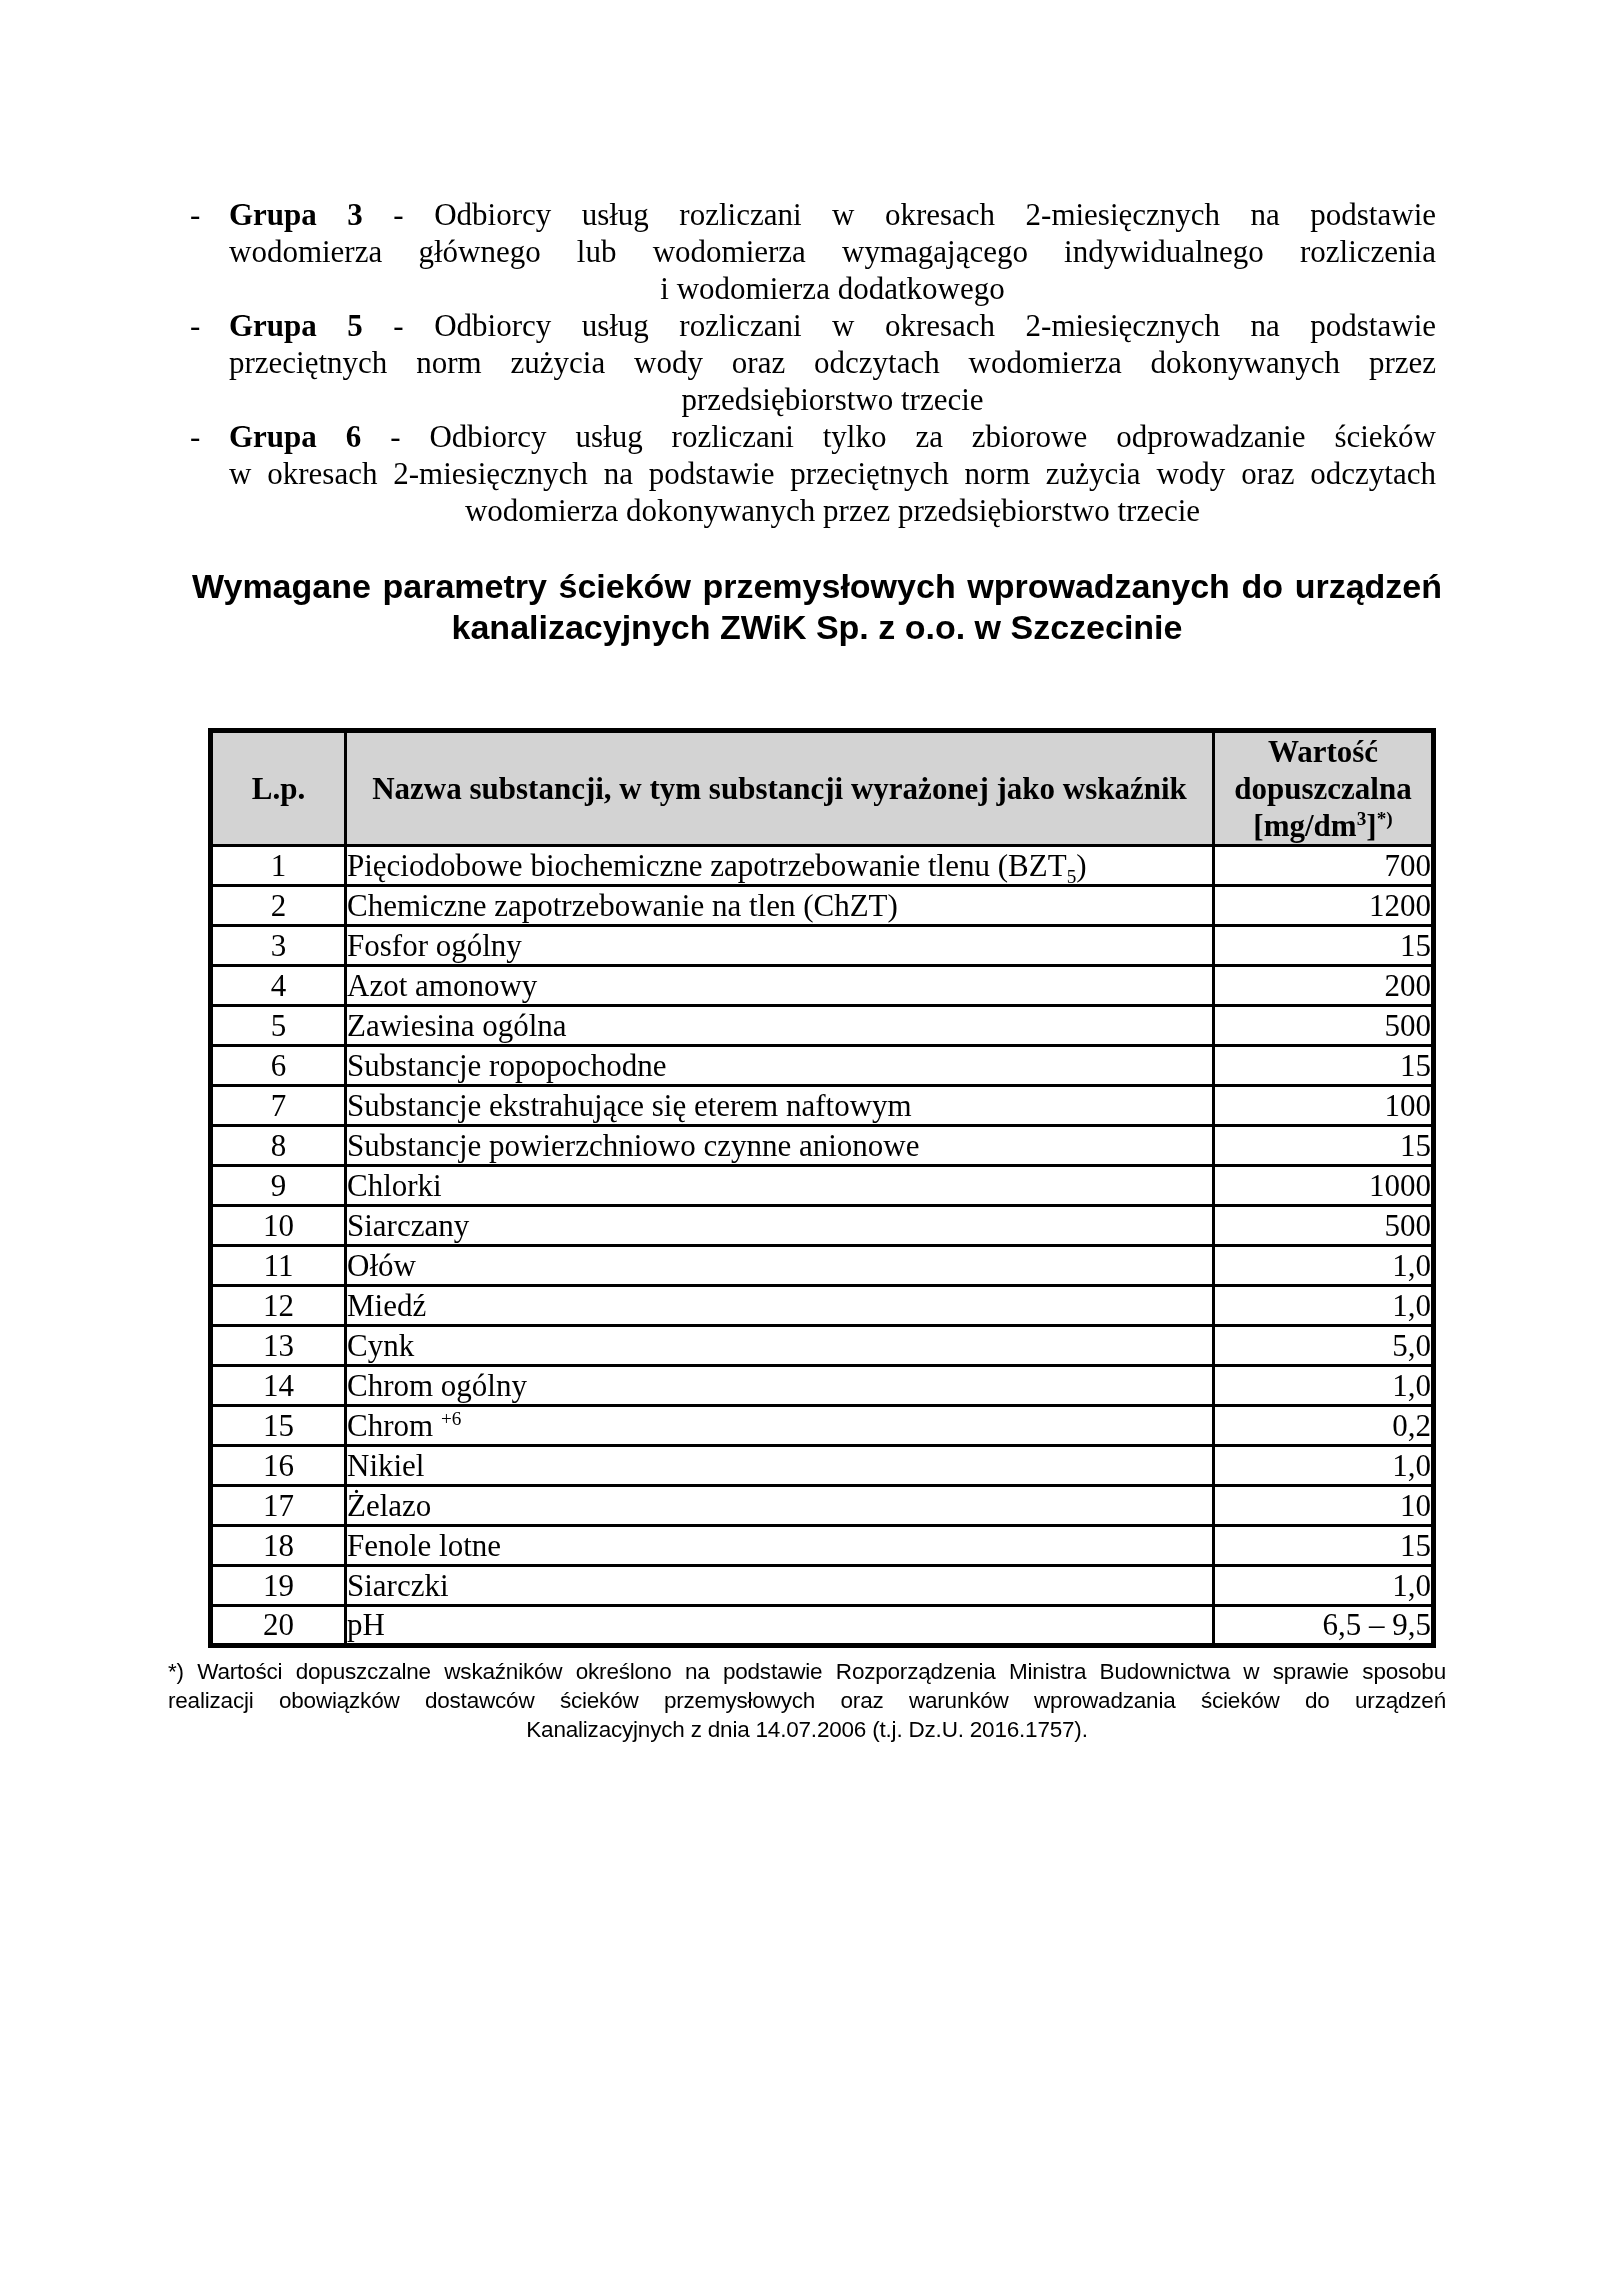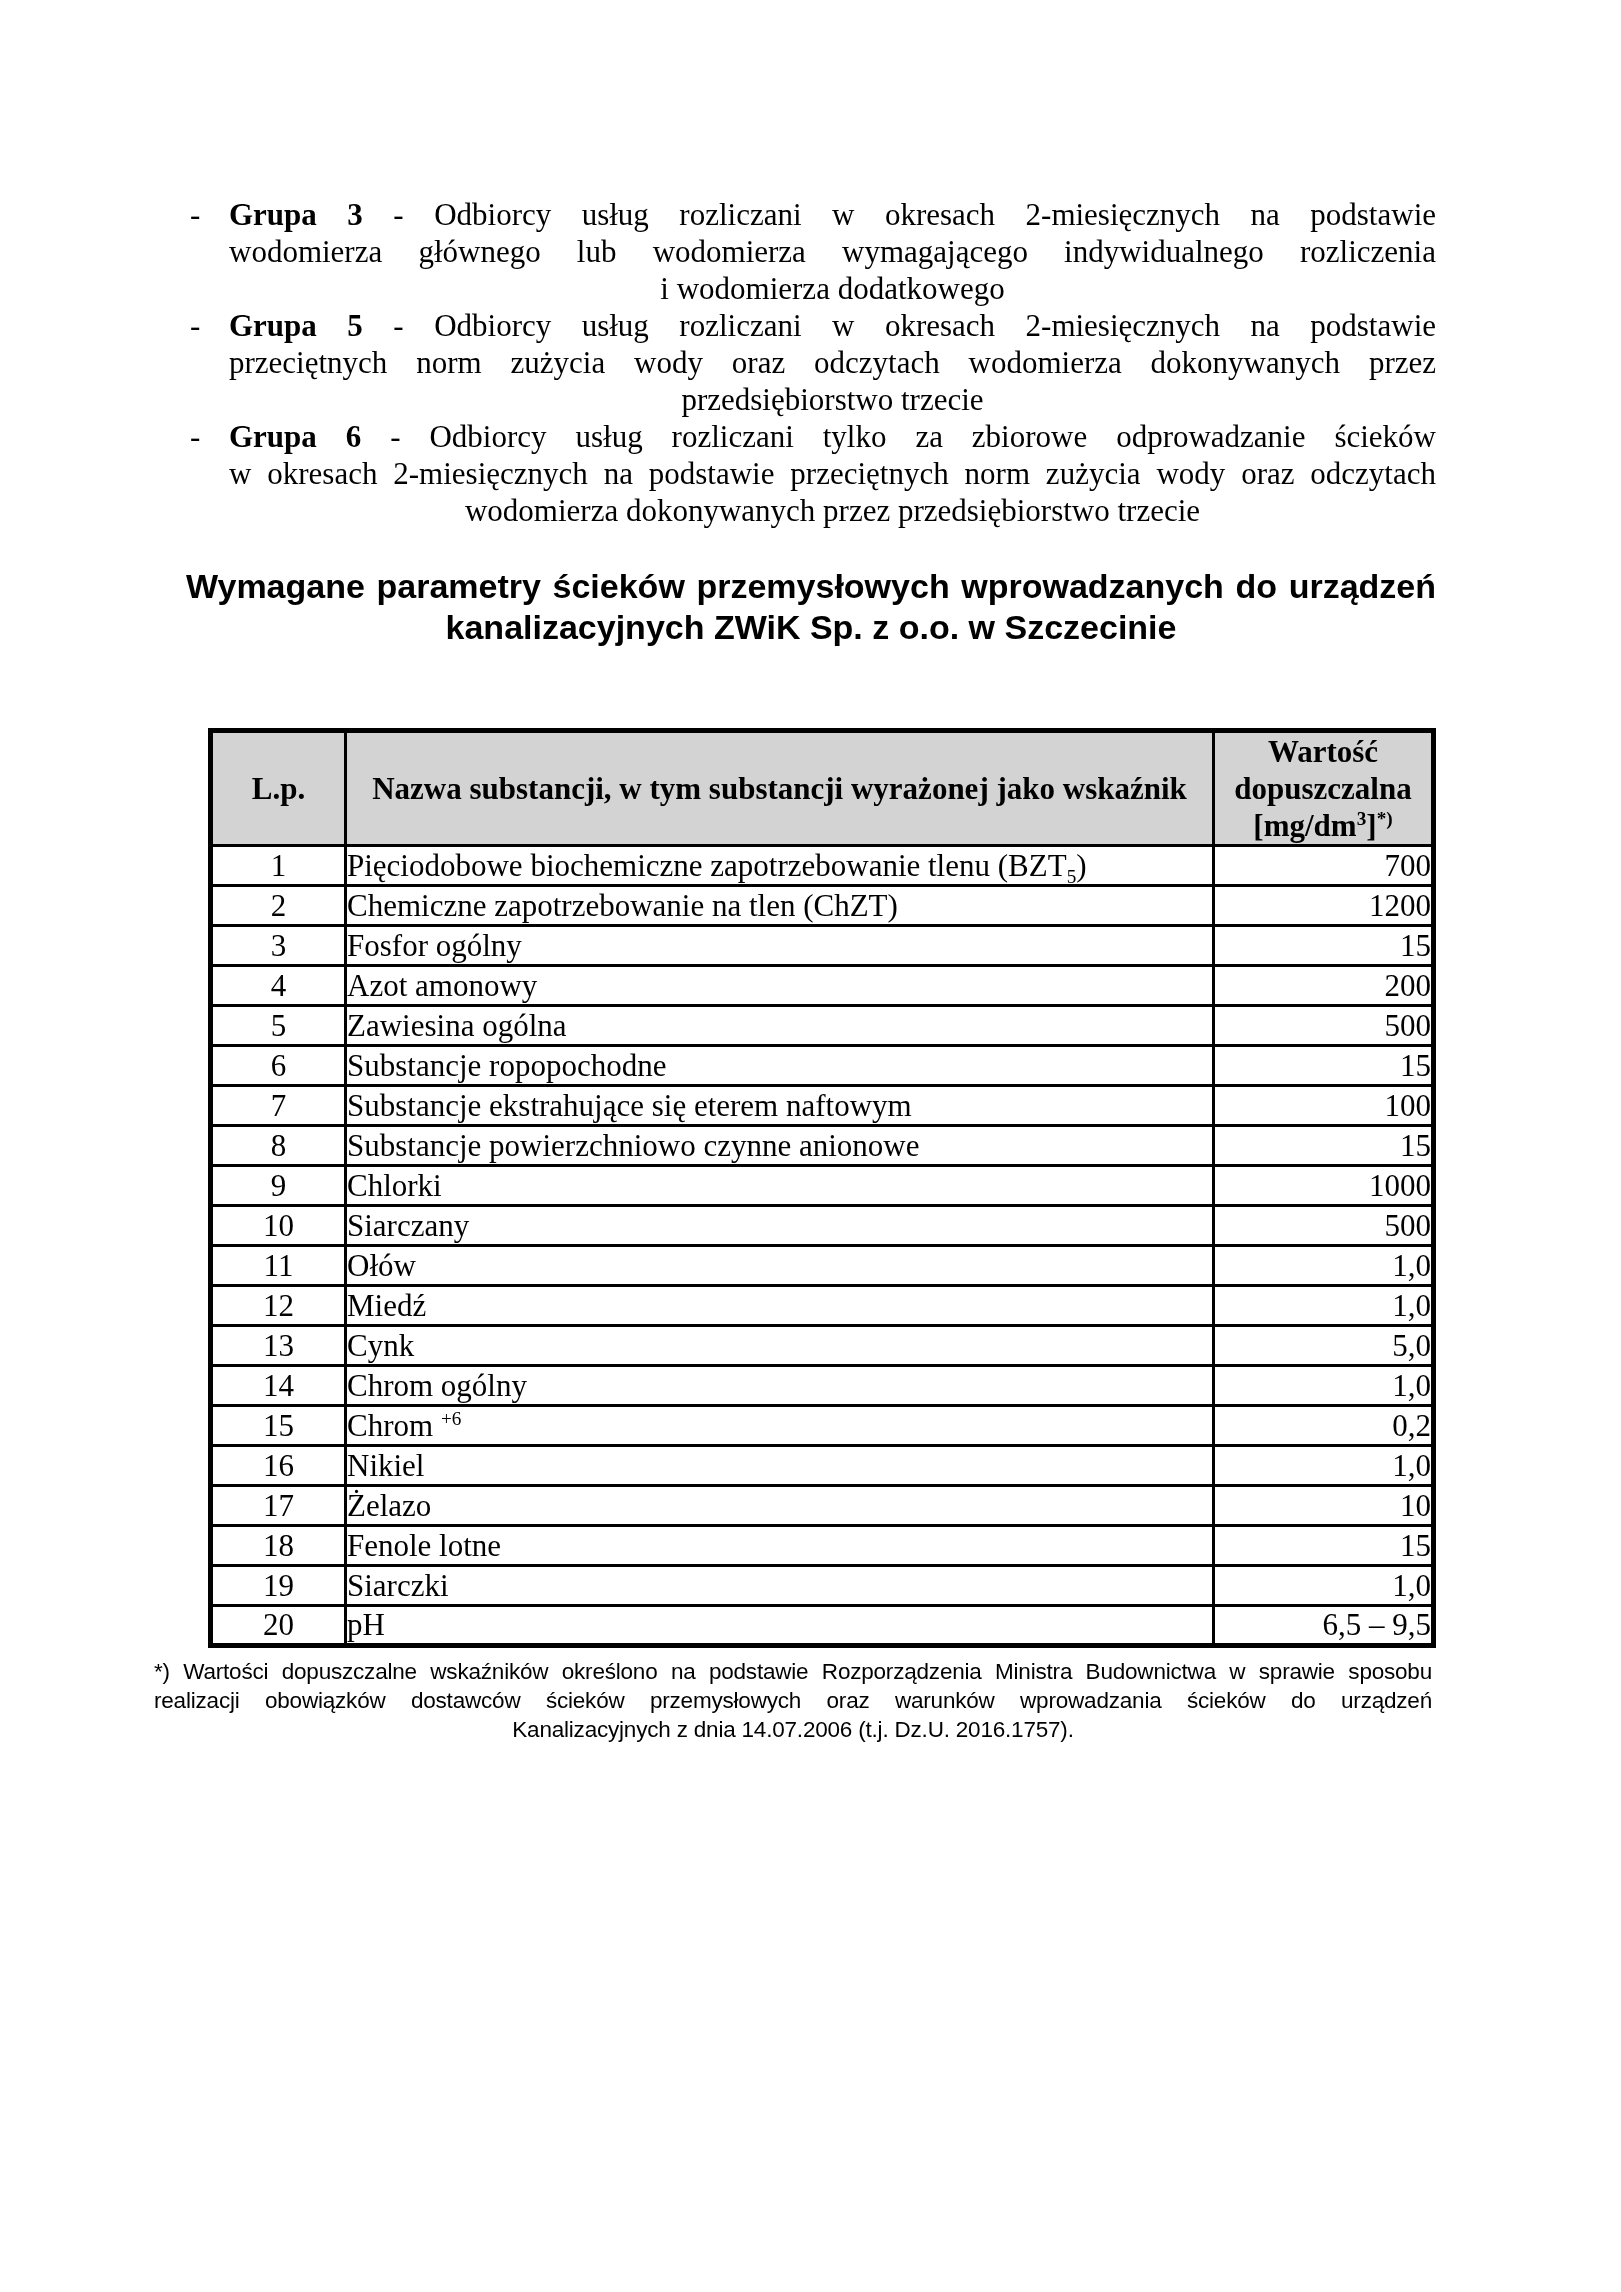--- a/index.html
+++ b/index.html
@@ -11,21 +11,21 @@
   
   .jline{text-align:justify;text-align-last:justify;}
   .lline{text-align:center;}
   
   .bullets{position:absolute;left:186px;top:196px;width:1250px;font-size:31px;line-height:37px;}
   .item{position:relative;padding-left:43px;}
   .marker{position:absolute;left:3.9px;top:0;}
   .item b{font-weight:bold;}
   
   .heading{
-    position:absolute;left:186px;top:566px;width:1250px;margin:0;
+    position:absolute;left:192px;top:566px;width:1250px;margin:0;
     font-family:"Liberation Sans",sans-serif;font-weight:bold;
     font-size:34px;line-height:41px;
   }
   
   table.params{
     position:absolute;left:208px;top:728px;width:1223px;
     border-collapse:collapse;table-layout:fixed;
     font-size:31px;border:5.9px solid var(--border,#000000);
   }
   table.params col.c1{width:135px;}
@@ -39,21 +39,21 @@
     background:var(--header-bg,#d3d3d3);font-weight:bold;
     text-align:center;line-height:37px;
   }
   table.params tbody tr{height:40px;}
   td.no{text-align:center;}
   td.name{text-align:left;padding-left:13.7px;margin-left:23px;}
   td.val{text-align:right;}
   sub,sup{font-size:0.62em;line-height:0;}
   
   .footnote{
-    position:absolute;left:154px;top:1657px;width:1278px;
+    position:absolute;left:168px;top:1657px;width:1278px;
     font-family:"Liberation Sans",sans-serif;font-size:22.5px;line-height:29px;
     letter-spacing:-0.2px;
   }
 </style>
 </head>
 <body>
 
 <div class="page">
 
   <section class="bullets">

